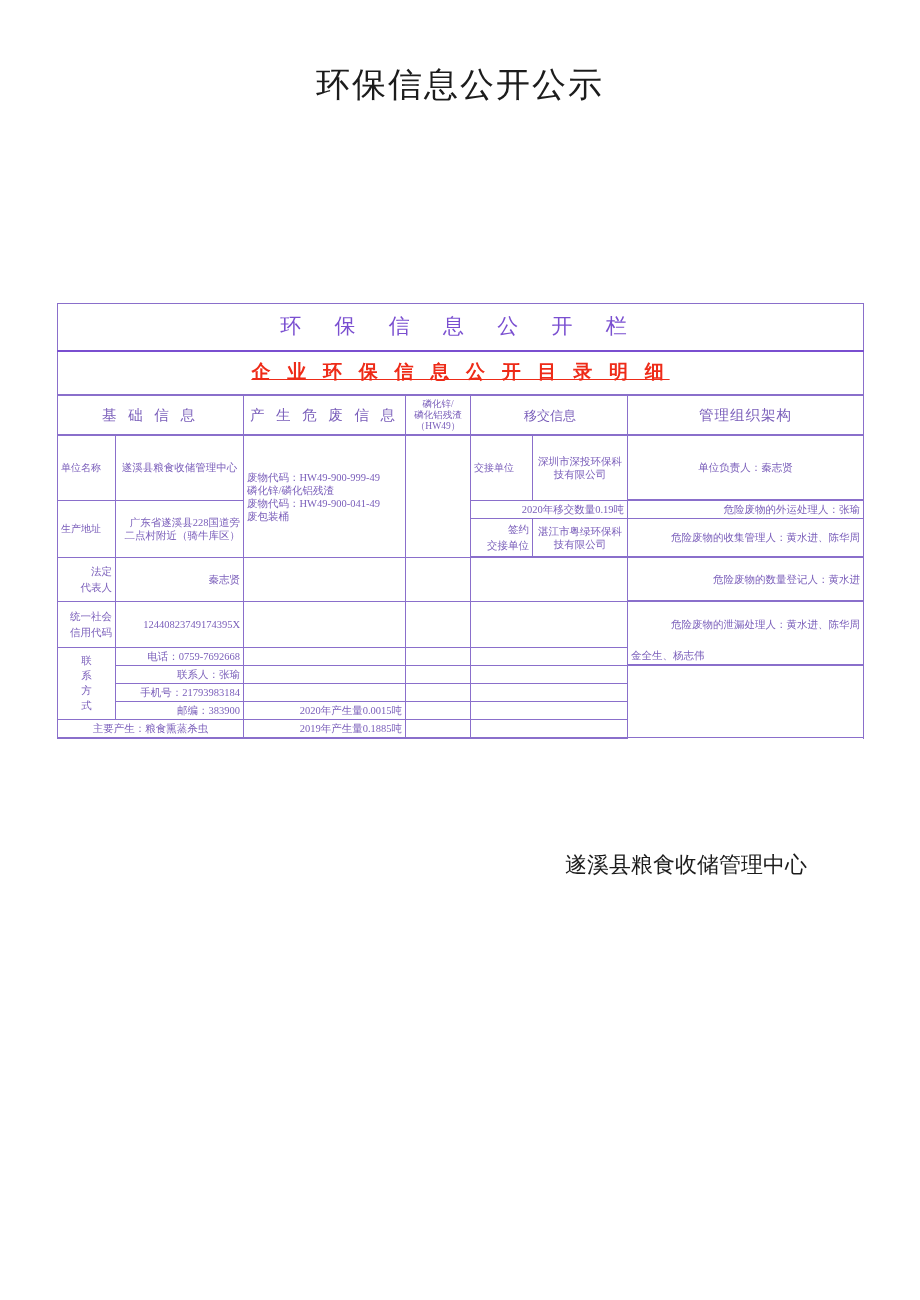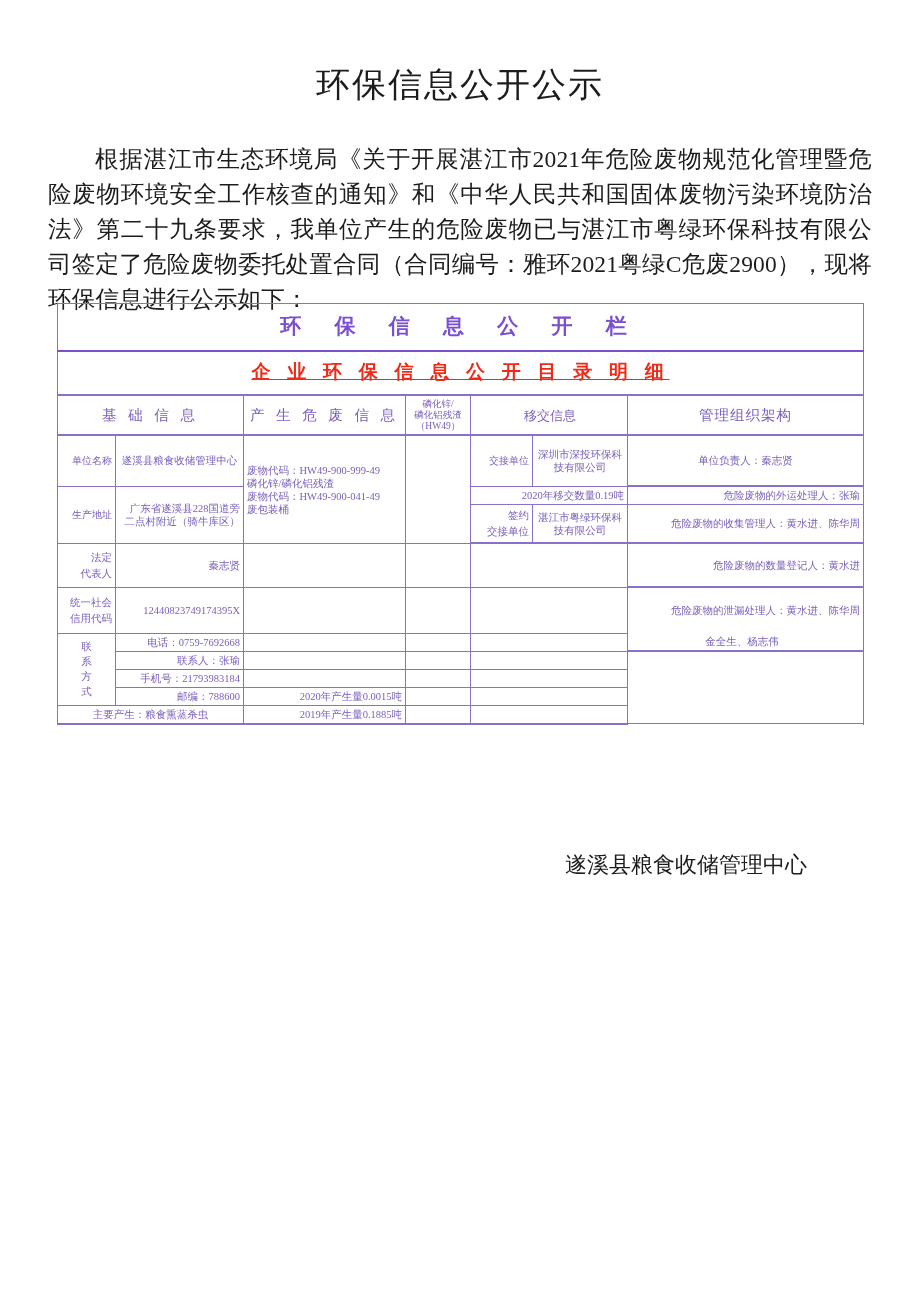--- a/index.html
+++ b/index.html
@@ -65,21 +65,21 @@
     font-family: "Liberation Serif", "DejaVu Serif", serif;
     color: #7a5eba;
     word-break: break-all;
   }
   .banner-purple {
     text-align: center;
     font-size: 21px !important;
     line-height: 30px !important;
     letter-spacing: 14px;
     color: #7a4fd0 !important;
-    font-weight: bold;
+    font-weight: normal;
     padding: 7px 0 9px 0 !important;
     border-bottom: 2px solid #7a4fd0 !important;
   }
   .banner-red {
     text-align: center;
     font-size: 19px !important;
     line-height: 28px !important;
     letter-spacing: 6px;
     color: #ee2b18 !important;
     font-weight: bold;
@@ -102,21 +102,21 @@
     padding-left: 4px !important;
   }
   .col-head-tiny {
     text-align: center;
     font-size: 9.5px !important;
     line-height: 11px !important;
     letter-spacing: 0;
     padding: 2px 1px !important;
   }
   .lbl {
-    text-align: right;
+    text-align: left;
     font-size: 10px !important;
     letter-spacing: 0;
   }
   .lbl-v {
     text-align: right;
     font-size: 10.5px !important;
     line-height: 16px !important;
   }
   .val {
     text-align: right;
@@ -132,21 +132,21 @@
   }
   .thick-bottom { border-bottom: 2px solid #8a6fcb !important; }
   .empty { border-color: #8a6fcb; }
   .vert-label {
     text-align: center;
     font-size: 10.5px !important;
     line-height: 15px !important;
     letter-spacing: 0;
   }
   .ind-right {
-    text-align: center;
+    text-align: left;
     padding-right: 10px !important;
   }
 
   
   .signature {
     position: absolute;
     right: 113px;
     top: 848px;
     text-align: center;
     font-size: 22px;
@@ -154,21 +154,20 @@
     color: #1c1c1c;
   }
 </style>
 </head>
 <body>
 
 <div class="page">
 
   <h1 class="doc-title">环保信息公开公示</h1>
 
-  <p class="body-text">根据湛江市生态环境局《关于开展湛江市2021年危险废物规范化管理暨危险废物环境安全工作核查的通知》和《中华人民共和国固体废物污染环境防治法》第二十九条要求，我单位产生的危险废物已与湛江市粤绿环保科技有限公司签定了危险废物委托处置合同（合同编号：雅环2021粤绿C危废2900），现将环保信息进行公示如下：</p>
 
   <table class="info-table">
     <colgroup>
       <col style="width:58px">
       <col style="width:128px">
       <col style="width:162px">
       <col style="width:65px">
       <col style="width:62px">
       <col style="width:95px">
       <col style="width:236px">
@@ -196,21 +195,21 @@
       <tr>
         <td class="lbl">单位名称</td>
         <td class="val-c">遂溪县粮食收储管理中心</td>
         <td rowspan="3" class="multi">废物代码：HW49-900-999-49
 磷化锌/磷化铝残渣
 废物代码：HW49-900-041-49
 废包装桶</td>
         <td rowspan="3" class="empty"></td>
         <td class="lbl">交接单位</td>
         <td class="val-c">深圳市深投环保科技有限公司</td>
-        <td class="val-c thick-bottom" style="padding:18px 2px">单位负责人：秦志贤</td>
+        <td class="val-c thick-bottom" style="padding:25px 2px">单位负责人：秦志贤</td>
       </tr>
 
       <tr>
         <td rowspan="2" class="lbl">生产地址</td>
         <td rowspan="2" class="val multi">广东省遂溪县228国道旁
 二点村附近（骑牛库区）</td>
         <td colspan="2" class="val">2020年移交数量0.19吨</td>
         <td class="val">危险废物的外运处理人：张瑜</td>
       </tr>
 
@@ -262,21 +261,21 @@
       </tr>
 
       <tr>
         <td class="val">手机号：21793983184</td>
         <td class="empty"></td>
         <td class="empty"></td>
         <td colspan="2" class="empty"></td>
       </tr>
 
       <tr>
-        <td class="val">邮编：788600</td>
+        <td class="val">邮编：383900</td>
         <td class="val">2020年产生量0.0015吨</td>
         <td class="empty"></td>
         <td colspan="2" class="empty"></td>
       </tr>
 
       <tr>
         <td colspan="2" class="val-c thick-bottom">主要产生：粮食熏蒸杀虫</td>
         <td class="val thick-bottom">2019年产生量0.1885吨</td>
         <td class="empty thick-bottom"></td>
         <td colspan="2" class="empty thick-bottom"></td>

